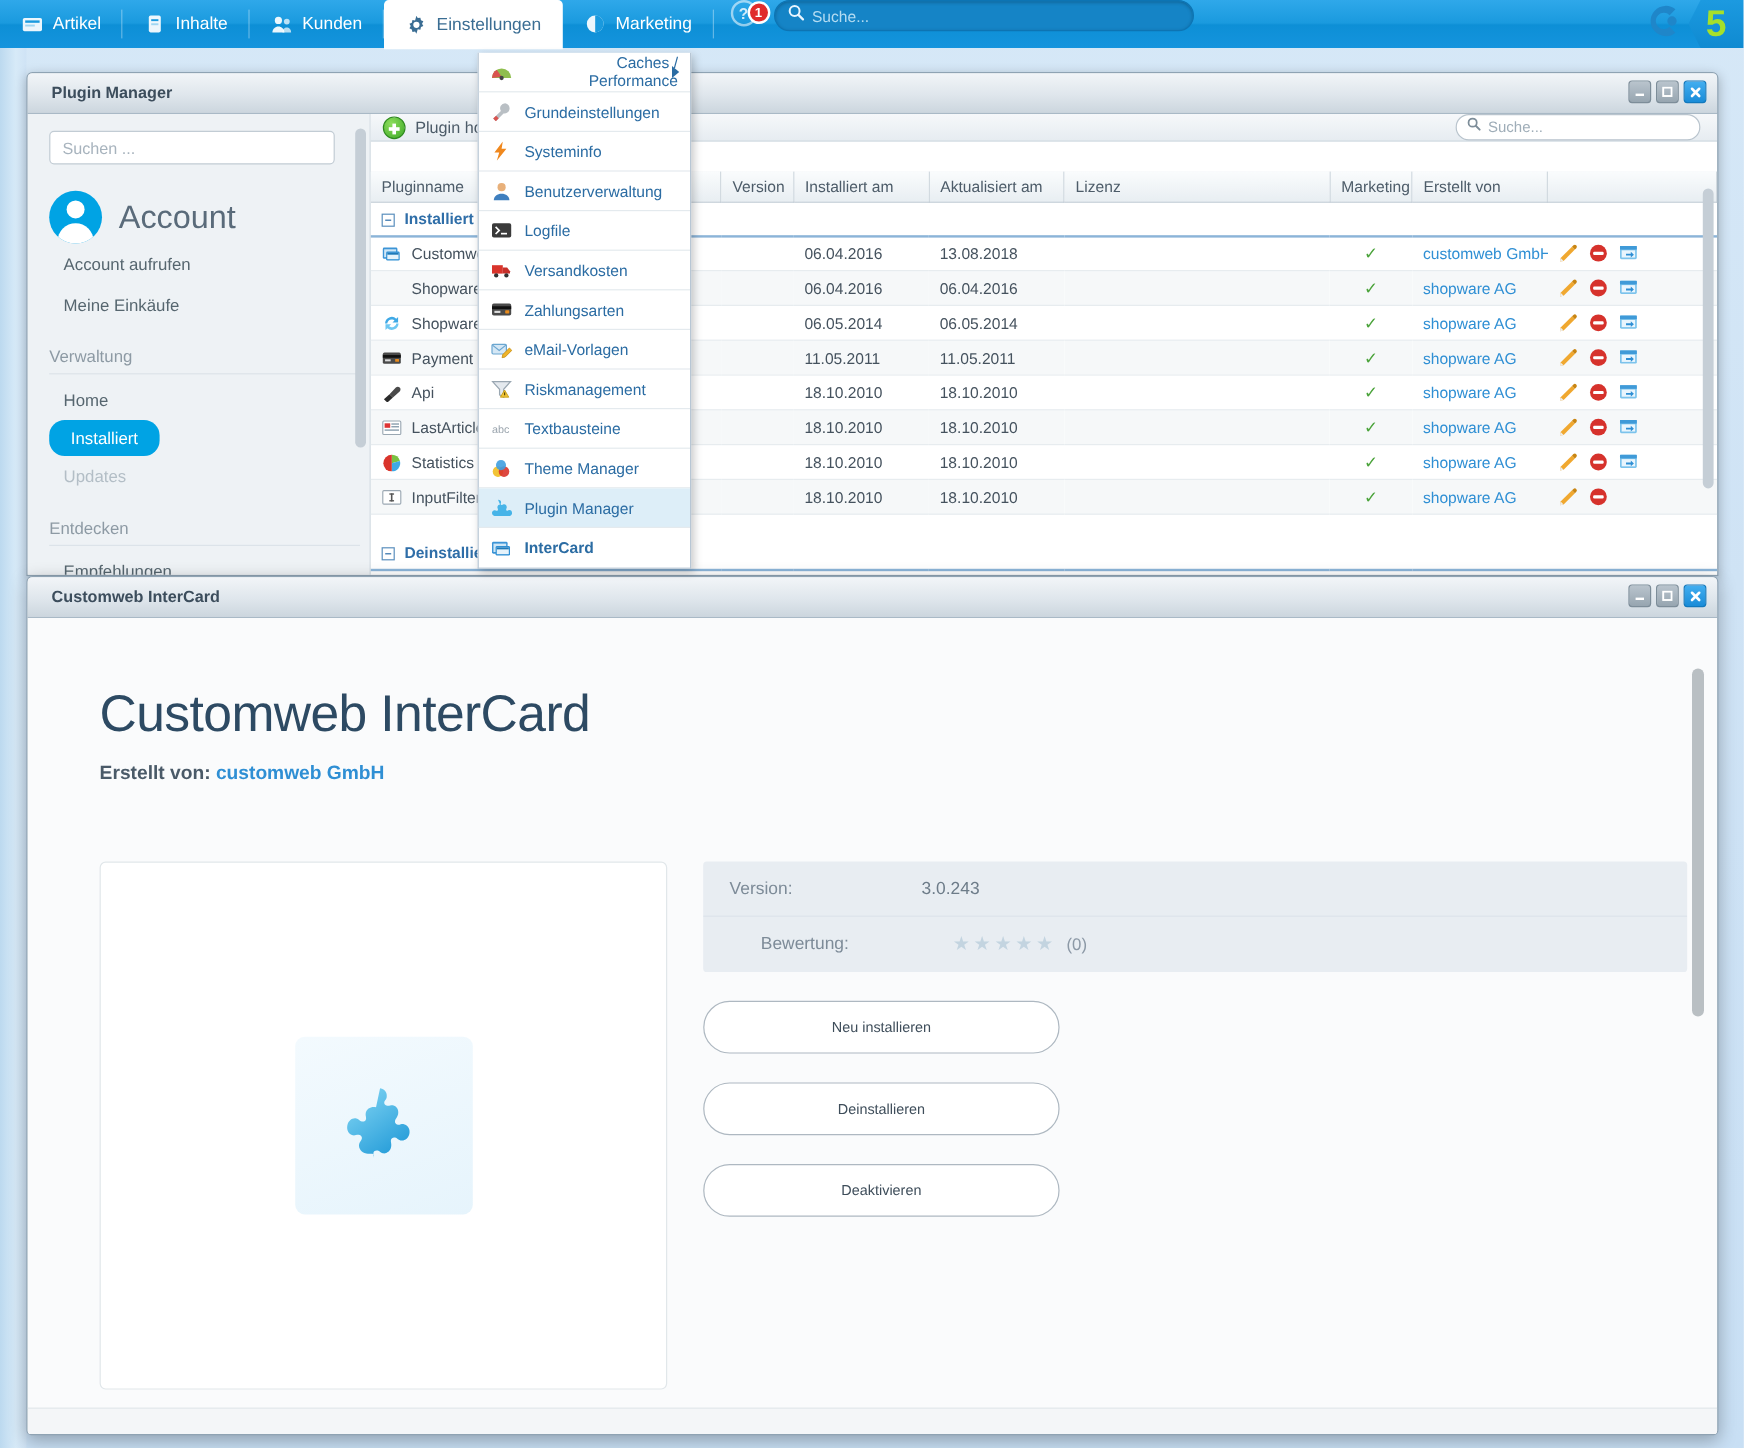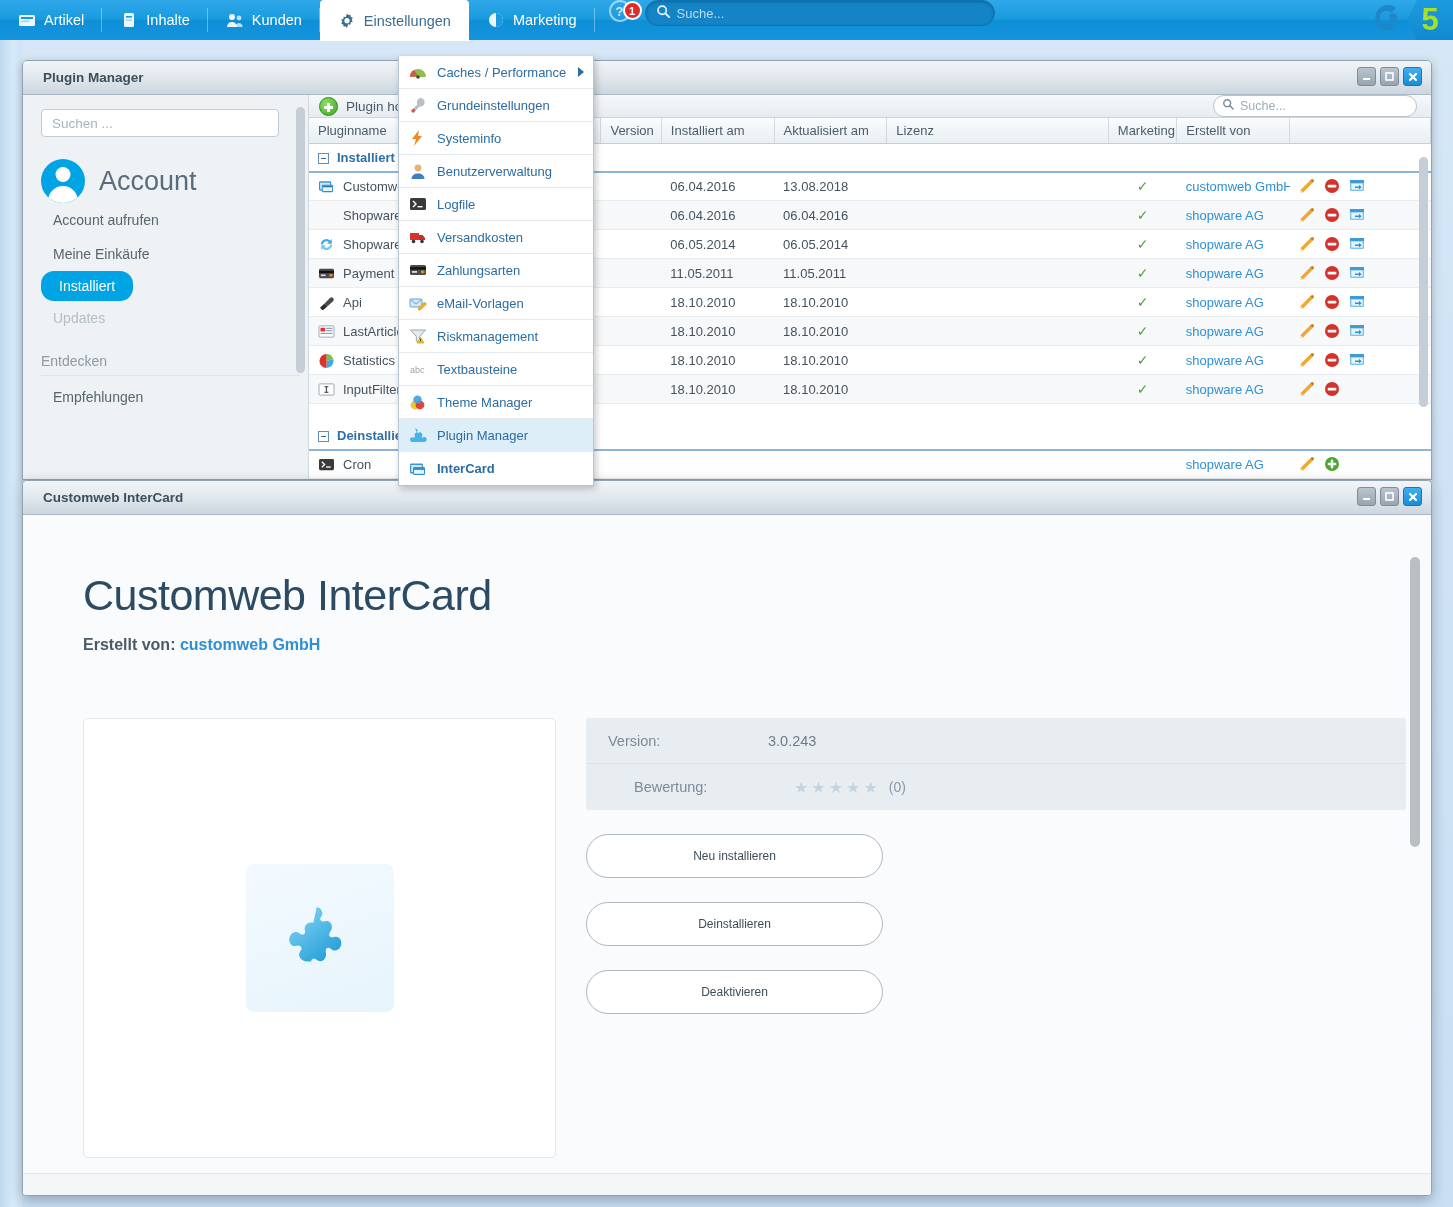--- a/index.html
+++ b/index.html
@@ -84,27 +84,28 @@
   #brand-5 {
     background: linear-gradient(180deg,#1c9ae0,#0f8ad1);
     color: #a5e02a; font-size: 31px; font-weight: bold;
     width: 46px; height: 40px;
     display: flex; align-items: center; justify-content: center;
     clip-path: polygon(22% 0, 100% 0, 100% 100%, 22% 100%, 0 50%);
   }
 
   
   #menu {
-    position: absolute; left: 398px; top: 56px;
-    width: 196px;
+    position: absolute; left: 398px; top: 44px;
+    width: 178px;
     background: #ffffff;
     border: 1px solid #b7c6d4;
     border-top: none;
     box-shadow: 2px 3px 7px rgba(0,0,0,0.22);
     z-index: 70;
+    text-align: right;
   }
   .menu-item {
     height: 33px; display: flex; align-items: center; gap: 10px;
     padding: 0 10px;
     border-bottom: 1px solid #e4eaee;
     color: #2b6ca3; font-size: 13px;
     cursor: pointer; position: relative;
   }
   .menu-item:last-child { border-bottom: none; font-weight: bold; }
   .menu-item.hl { background: #ddeef8; }
@@ -228,21 +229,21 @@
     width: 204px; height: 22px; background: #fff;
     border: 1px solid #b9c4cd; border-radius: 11px;
     display: flex; align-items: center; gap: 5px; padding: 0 8px;
   }
   #tbl-search input {
     border: none; outline: none; width: 100%; font-size: 12.5px; color: #5b6a77;
     font-family: "Liberation Sans", sans-serif;
   }
   #tbl-search input::placeholder { color: #9fadb8; }
 
-  table.grid { width: 100%; border-collapse: collapse; table-layout: fixed; }
+  table.grid { width: 100%; border-collapse: collapse; table-layout: fixed; margin-top: 25px; }
   table.grid th {
     background: linear-gradient(180deg,#fafcfd,#e8eef2);
     border-right: 1px solid #d2dae0;
     border-bottom: 1px solid #c4ced6;
     font-weight: normal; font-size: 13px; color: #4d5c69;
     text-align: left; padding: 5px 9px; height: 25px;
   }
   table.grid td {
     border-bottom: 1px solid #e7ecef;
     font-size: 13px; color: #45525e;
@@ -464,20 +465,22 @@
       </div>
 
       <div id="acct-row">
         <div id="acct-av"></div>
         <div id="acct-name">Account</div>
       </div>
 
       <div class="side-link">Account aufrufen</div>
       <div class="side-link">Meine Einkäufe</div>
 
+      <div class="side-head">Verwaltung</div>
+      <div><span class="side-item">Home</span></div>
       <div><span class="side-item sel">Installiert</span></div>
       <div><span class="side-item dim">Updates</span></div>
 
       <div class="side-head">Entdecken</div>
       <div><span class="side-item">Empfehlungen</span></div>
 
       <div id="side-scroll"></div>
     </div>
 
     <div id="pm-main">

